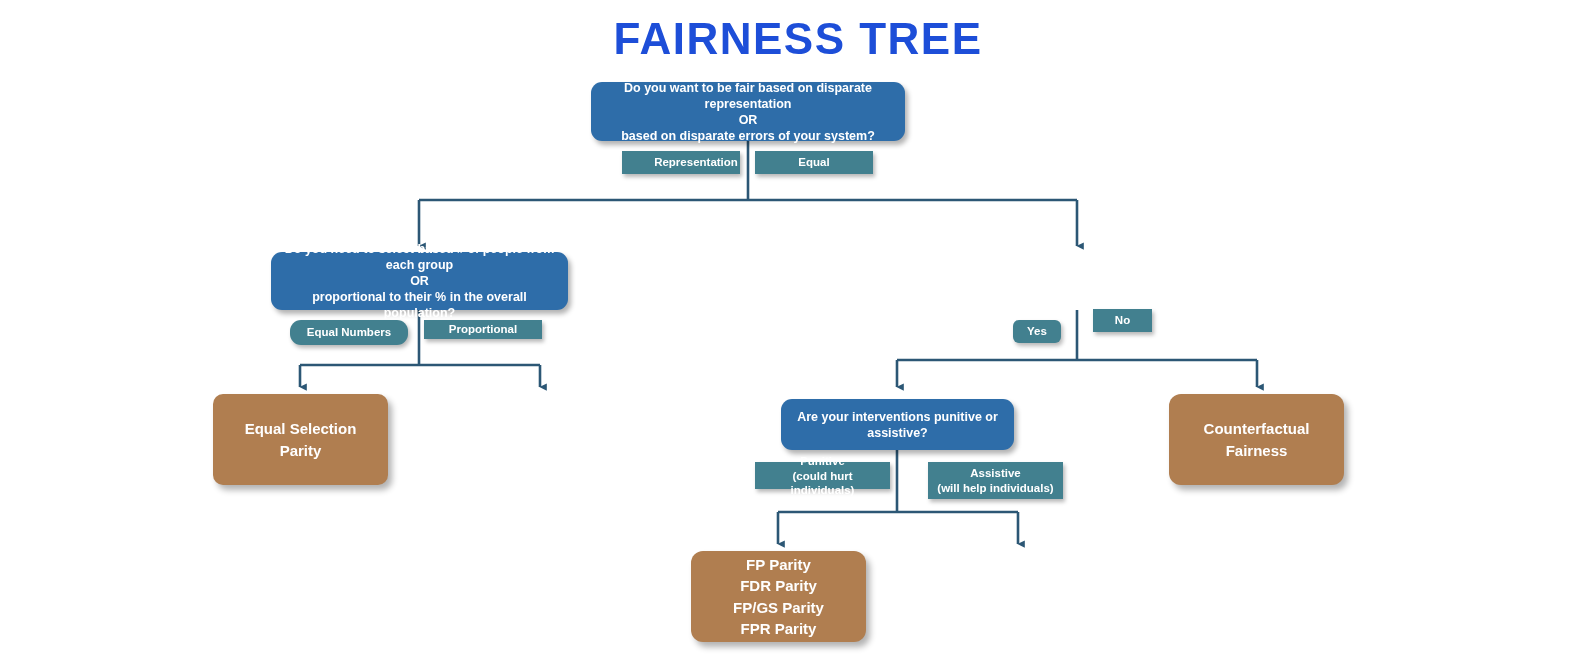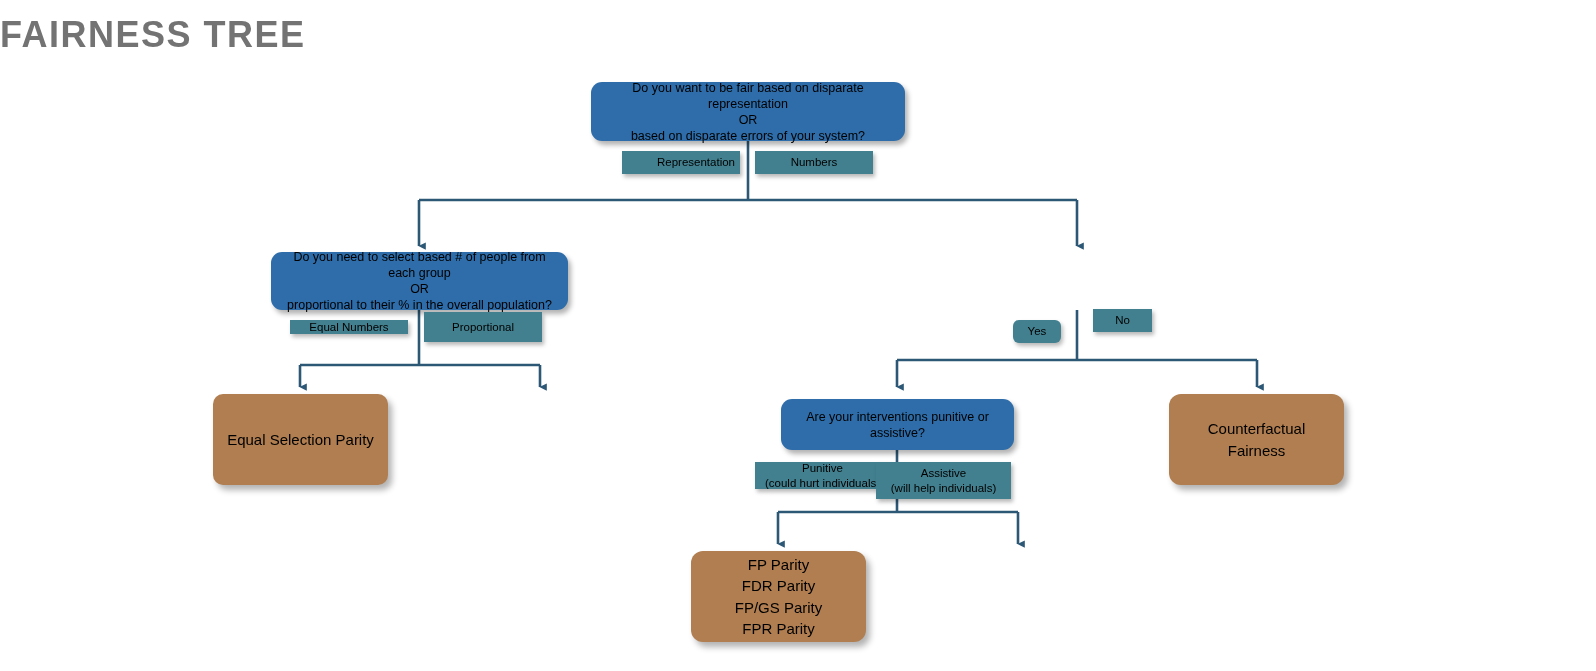--- a/index.html
+++ b/index.html
@@ -26,37 +26,38 @@
     height: 671px;
     pointer-events: none;
   }
 
   
   .title {
     position: absolute;
     left: 0;
     top: 14px;
     width: 1596px;
-    font-size: 36px;
+    text-align: center;
+    font-size: 44px;
     font-weight: bold;
     letter-spacing: 1.5px;
-    color: #737373;
+    color: #1d4ed8;
     white-space: pre;
   }
 
   
   .node {
     position: absolute;
     box-sizing: border-box;
     display: flex;
     align-items: center;
     justify-content: center;
     text-align: center;
-    color: #000000;
-    font-weight: normal;
+    color: #ffffff;
+    font-weight: bold;
     line-height: 1.28;
     white-space: pre-line;
     z-index: 3;
   }
 
   
   .decision {
     background: #2e6da9;
     border-radius: 11px;
     font-size: 12.5px;
@@ -122,44 +123,44 @@
   </svg>
 
   <div class="title">FAIRNESS TREE</div>
 
   <div class="node decision" style="left:591px; top:82px; width:314px; height:59px;">Do you want to be fair based on disparate representation
 OR
 based on disparate errors of your system?</div>
 
   <div class="node branch-label" style="left:622px; top:151px; width:118px; height:23px;padding-left:36px;">Representation</div>
 
-  <div class="node branch-label" style="left:755px; top:151px; width:118px; height:23px;">Numbers</div>
+  <div class="node branch-label" style="left:755px; top:151px; width:118px; height:23px;">Equal</div>
 
   <div class="node decision" style="left:271px; top:252px; width:297px; height:58px;">Do you need to select based # of people from each group
 OR
 proportional to their % in the overall population?</div>
 
-  <div class="node branch-label" style="left:290px; top:320px; width:118px; height:14px;">Equal Numbers</div>
+  <div class="node branch-label" style="left:290px; top:320px; width:118px; height:25px;border-radius:11px;">Equal Numbers</div>
 
-  <div class="node branch-label" style="left:424px; top:312px; width:118px; height:30px;">Proportional</div>
+  <div class="node branch-label" style="left:424px; top:320px; width:118px; height:19px;">Proportional</div>
 
   <div class="node outcome" style="left:213px; top:394px; width:175px; height:91px;border-radius:10px;">Equal Selection Parity</div>
 
 
 
   <div class="node branch-label" style="left:1013px; top:320px; width:48px; height:23px;border-radius:6px;">Yes</div>
 
   <div class="node branch-label" style="left:1093px; top:309px; width:59px; height:23px;">No</div>
 
   <div class="node decision" style="left:781px; top:399px; width:233px; height:51px;">Are your interventions punitive or assistive?</div>
 
   <div class="node branch-label" style="left:755px; top:462px; width:135px; height:27px;">Punitive
 (could hurt individuals)</div>
 
-  <div class="node branch-label" style="left:876px; top:462px; width:135px; height:37px;">Assistive
+  <div class="node branch-label" style="left:928px; top:462px; width:135px; height:37px;">Assistive
 (will help individuals)</div>
 
   <div class="node outcome" style="left:691px; top:551px; width:175px; height:91px;">FP Parity
 FDR Parity
 FP/GS Parity
 FPR Parity</div>
 
   <div class="node outcome" style="left:1169px; top:394px; width:175px; height:91px;">Counterfactual Fairness</div>
 
 

